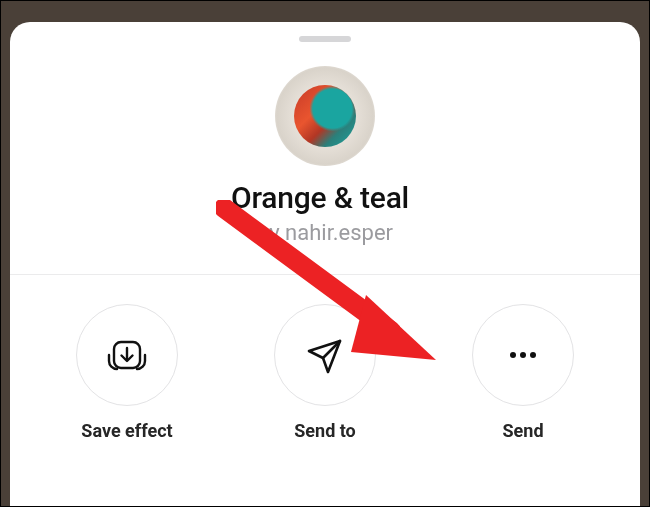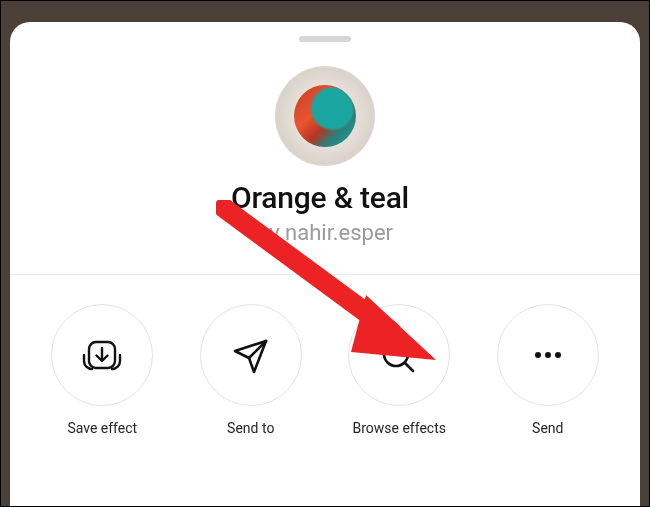--- a/index.html
+++ b/index.html
@@ -106,25 +106,25 @@
       width: 102px;
       height: 102px;
       border-radius: 50%;
       border: 1.5px solid #e3e3e5;
       display: flex;
       align-items: center;
       justify-content: center;
       margin-bottom: 14px;
     }
     .label {
-      font-size: 14px;
+      font-size: 18px;
       color: #262626;
       text-align: center;
       line-height: 1.25;
-      font-weight: 400;
+      font-weight: 700;
     }
     .icon-svg { display: block; }
     .arrow {
       position: absolute;
       top: 178px;
       left: 206px;
       width: 230px;
       height: 170px;
       pointer-events: none;
     }
@@ -166,31 +166,20 @@
     <div class="action">
       <div class="circle">
         <svg class="icon-svg" width="44" height="44" viewBox="0 0 44 44" fill="none" stroke="#111" stroke-width="2.6" stroke-linecap="round" stroke-linejoin="round">
           <path d="M37 8 L6 18 L20 25 L25 39 Z"></path>
           <path d="M37 8 L20 25"></path>
         </svg>
       </div>
       <div class="label">Send to</div>
     </div>
 
-    <div class="action">
-      <div class="circle">
-        <svg class="icon-svg" width="44" height="44" viewBox="0 0 44 44" fill="none" stroke="#111" stroke-width="2.6" stroke-linecap="round" stroke-linejoin="round">
-          <circle cx="19" cy="21" r="12"></circle>
-          <path d="M28 30 L36 38"></path>
-          <path d="M33 9 l1.6 3.2 3.2 1.6 -3.2 1.6 -1.6 3.2 -1.6 -3.2 -3.2 -1.6 3.2 -1.6 Z" fill="#111" stroke="none"></path>
-          <path d="M38.5 18.5 l0.9 1.8 1.8 0.9 -1.8 0.9 -0.9 1.8 -0.9 -1.8 -1.8 -0.9 1.8 -0.9 Z" fill="#111" stroke="none"></path>
-        </svg>
-      </div>
-      <div class="label">Browse effects</div>
-    </div>
 
     <div class="action">
       <div class="circle">
         <svg class="icon-svg" width="40" height="40" viewBox="0 0 40 40" fill="#111">
           <circle cx="10" cy="20" r="3"></circle>
           <circle cx="20" cy="20" r="3"></circle>
           <circle cx="30" cy="20" r="3"></circle>
         </svg>
       </div>
       <div class="label">Send</div>

